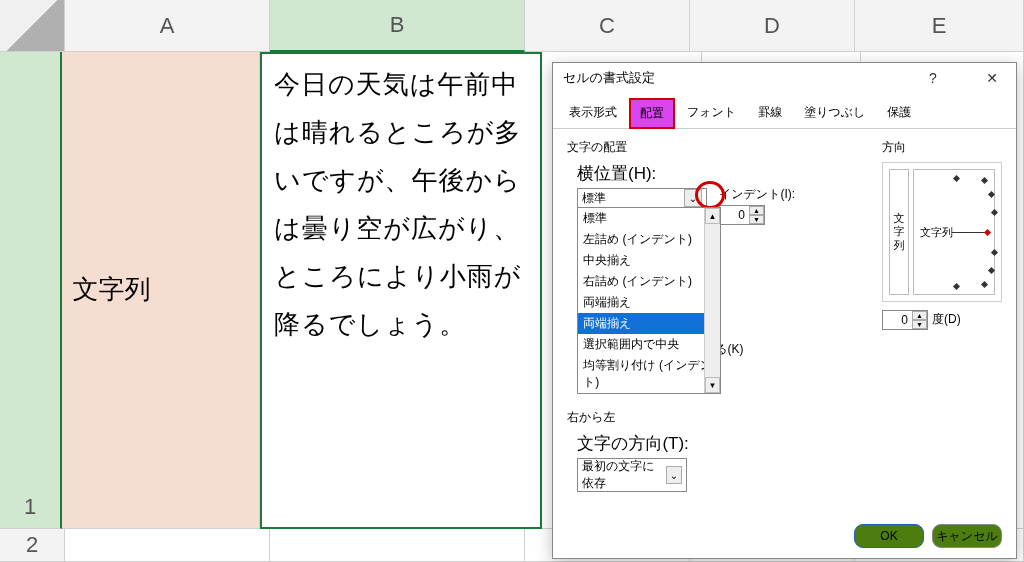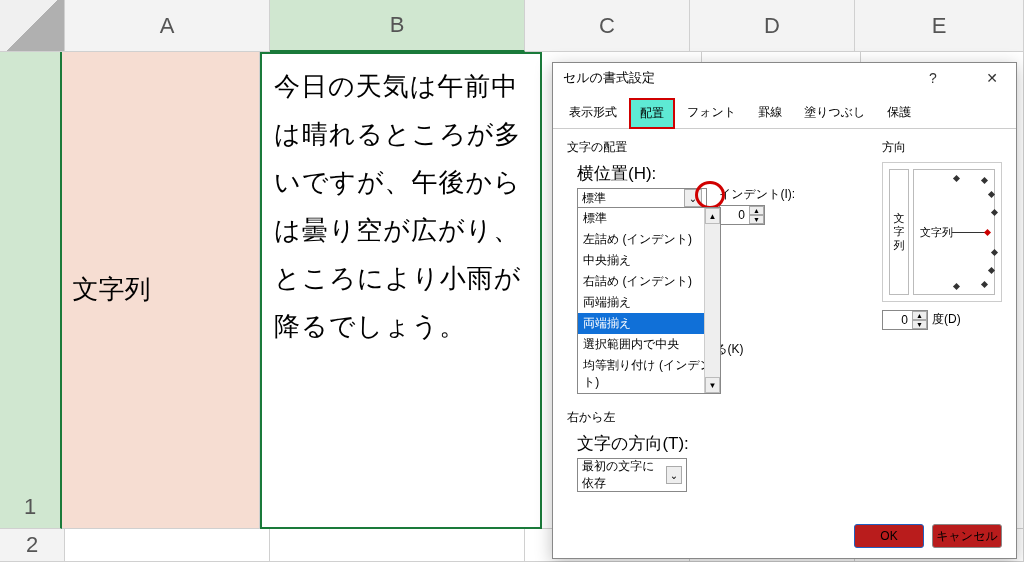--- a/index.html
+++ b/index.html
@@ -77,21 +77,21 @@
     .cell-a1 {
       width: 205px;
       background: #f6ddd2;
       display: flex;
       align-items: center;
       font-family: "Yu Mincho", serif;
     }
     .cell-b1 {
       width: 293px;
       border: 2px solid #1a7a3a;
-      font-family: Liberation Sans, sans-serif;
+      font-family: Liberation Mono, monospace;
       letter-spacing: 1px;
       padding: 8px 12px;
     }
     .cell-c1, .cell-c2 { width: 165px; }
     .cell-d1, .cell-d2 { width: 165px; }
     .cell-e1, .cell-e2 { width: 169px; }
     .cell-a2 { width: 205px; }
     .cell-b2 { width: 255px; }
     
     
@@ -129,21 +129,21 @@
       padding: 5px 9px;
       font-size: 12px;
       cursor: pointer;
       border: 1px solid transparent;
       border-bottom: none;
       position: relative;
       top: 1px;
     }
     .tab.active {
       border: 2.5px solid #d00000;
-      background: #5eead4;
+      background: #d946ef;
     }
     
     .dlg-body {
       padding: 10px 14px;
       display: flex;
       gap: 1px;
     }
     .left-col { flex: 1; }
     .right-col { width: 120px; }
     
@@ -281,24 +281,24 @@
     }
     
     .dlg-footer {
       position: absolute;
       bottom: 10px; right: 14px;
       display: flex; gap: 8px;
     }
     .btn {
       min-width: 70px; height: 24px;
       border: 1px solid #888;
-      background: #b91c1c;
+      background: #4d7c0f;
       font-size: 12px;
       cursor: pointer;
-      border-radius: 3px;
+      border-radius: 9px;
     }
     .btn.primary { border: 1.5px solid #2060c0; }
   </style>
 </head>
 <body>
 
 <div class="sheet">
   <div class="col-headers">
     <div class="corner"></div>
     <div class="col-header col-a">A</div>

